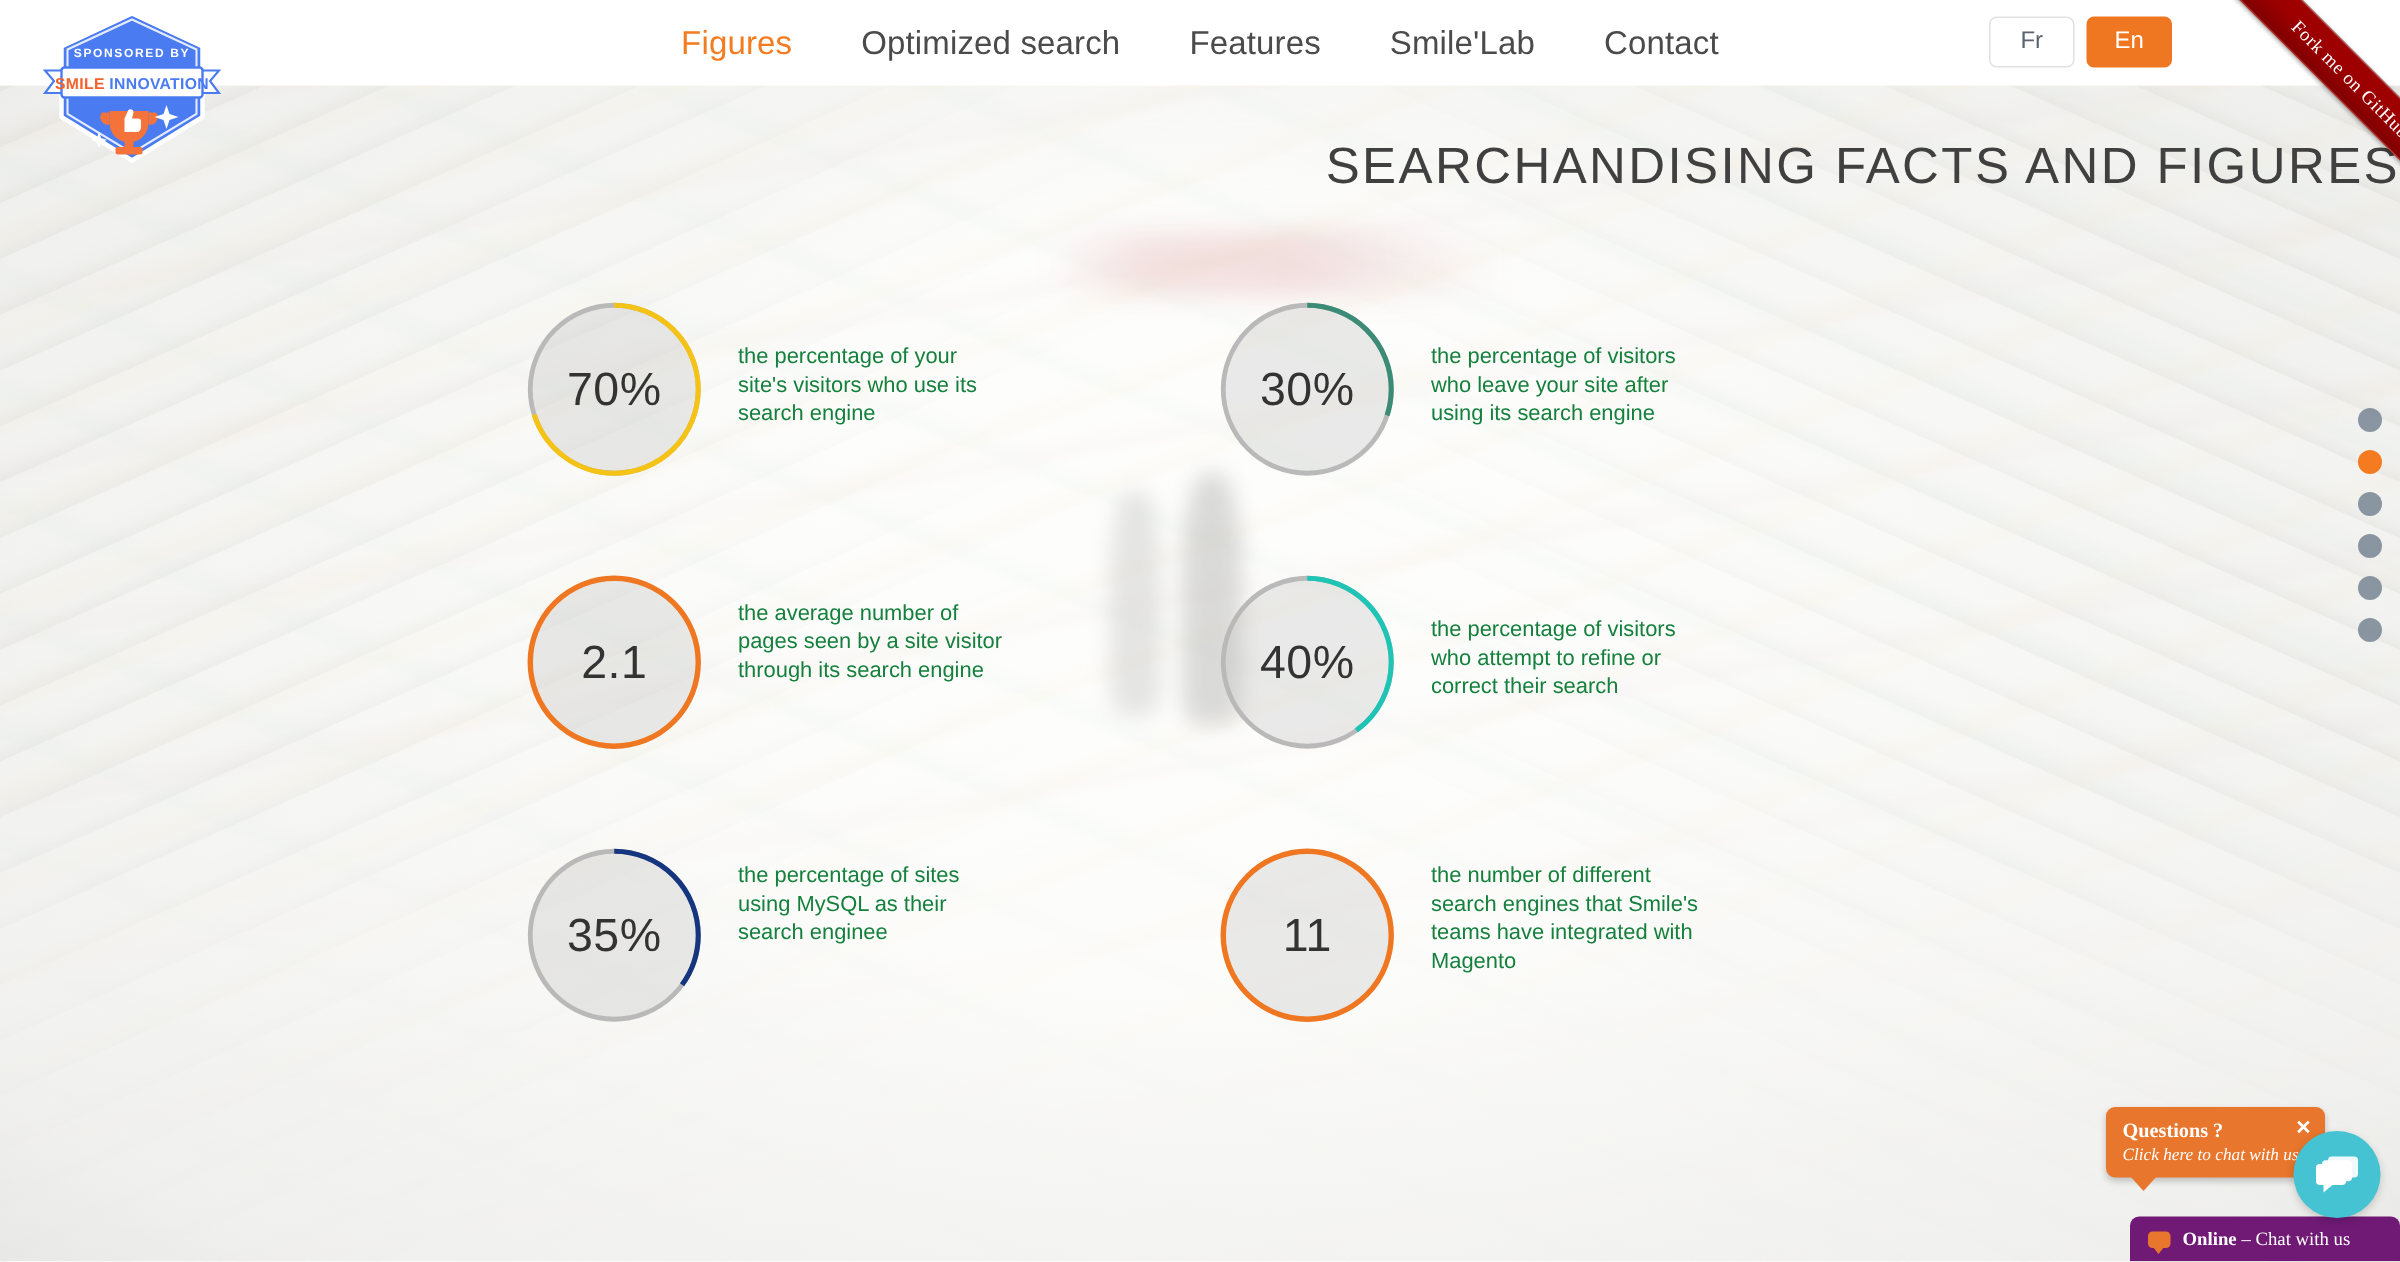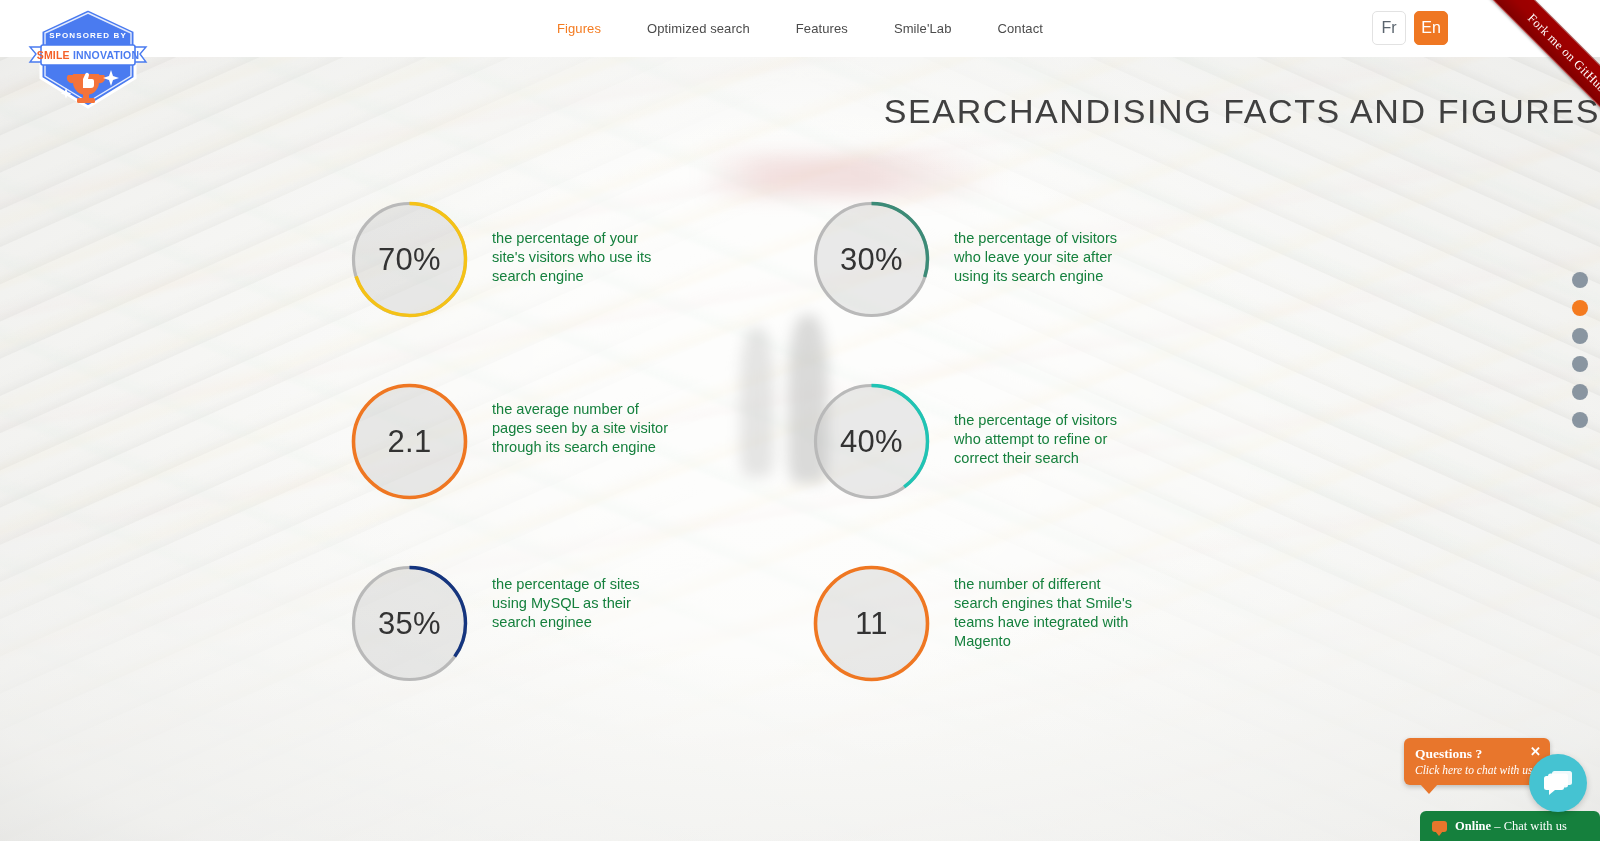--- a/index.html
+++ b/index.html
@@ -117,37 +117,37 @@
   .nav {
     position: absolute;
     left: 0; top: 0;
     width: 1600px; height: 57px;
     display: flex;
     align-items: center;
     justify-content: center;
     gap: 46px;
   }
   .nav-item {
-    font-size: 13px;
+    font-size: 22px;
     color: #4b4b4b;
     letter-spacing: .1px;
     cursor: pointer;
     white-space: nowrap;
   }
   .nav-item.active { color: #f47b20; }
 
   .lang-group {
     position: absolute;
     right: 152px; top: 11px;
     display: flex;
     gap: 8px;
     z-index: 41;
   }
   .lang-btn {
-    width: 34px; height: 34px;
+    width: 57px; height: 34px;
     border-radius: 5px;
     display: flex; align-items: center; justify-content: center;
     font-size: 16px;
     cursor: pointer;
     border: 1px solid #e2e2e2;
     background: #ffffff;
     color: #5a646e;
   }
   .lang-btn.active {
     background: #ef7722;
@@ -299,21 +299,21 @@
     font-size: 13px;
     font-weight: bold;
     cursor: pointer;
     font-family: "Liberation Serif", serif;
   }
 
   .chat-bar {
     position: absolute;
     right: 0; bottom: 0;
     width: 180px; height: 30px;
-    background: #15803d;
+    background: #701a75;
     border-radius: 6px 6px 0 0;
     display: flex; align-items: center;
     padding-left: 12px;
     cursor: pointer;
   }
   .chat-bar .bub {
     width: 15px; height: 11px;
     background: #e8762c;
     border-radius: 3px;
     position: relative;

